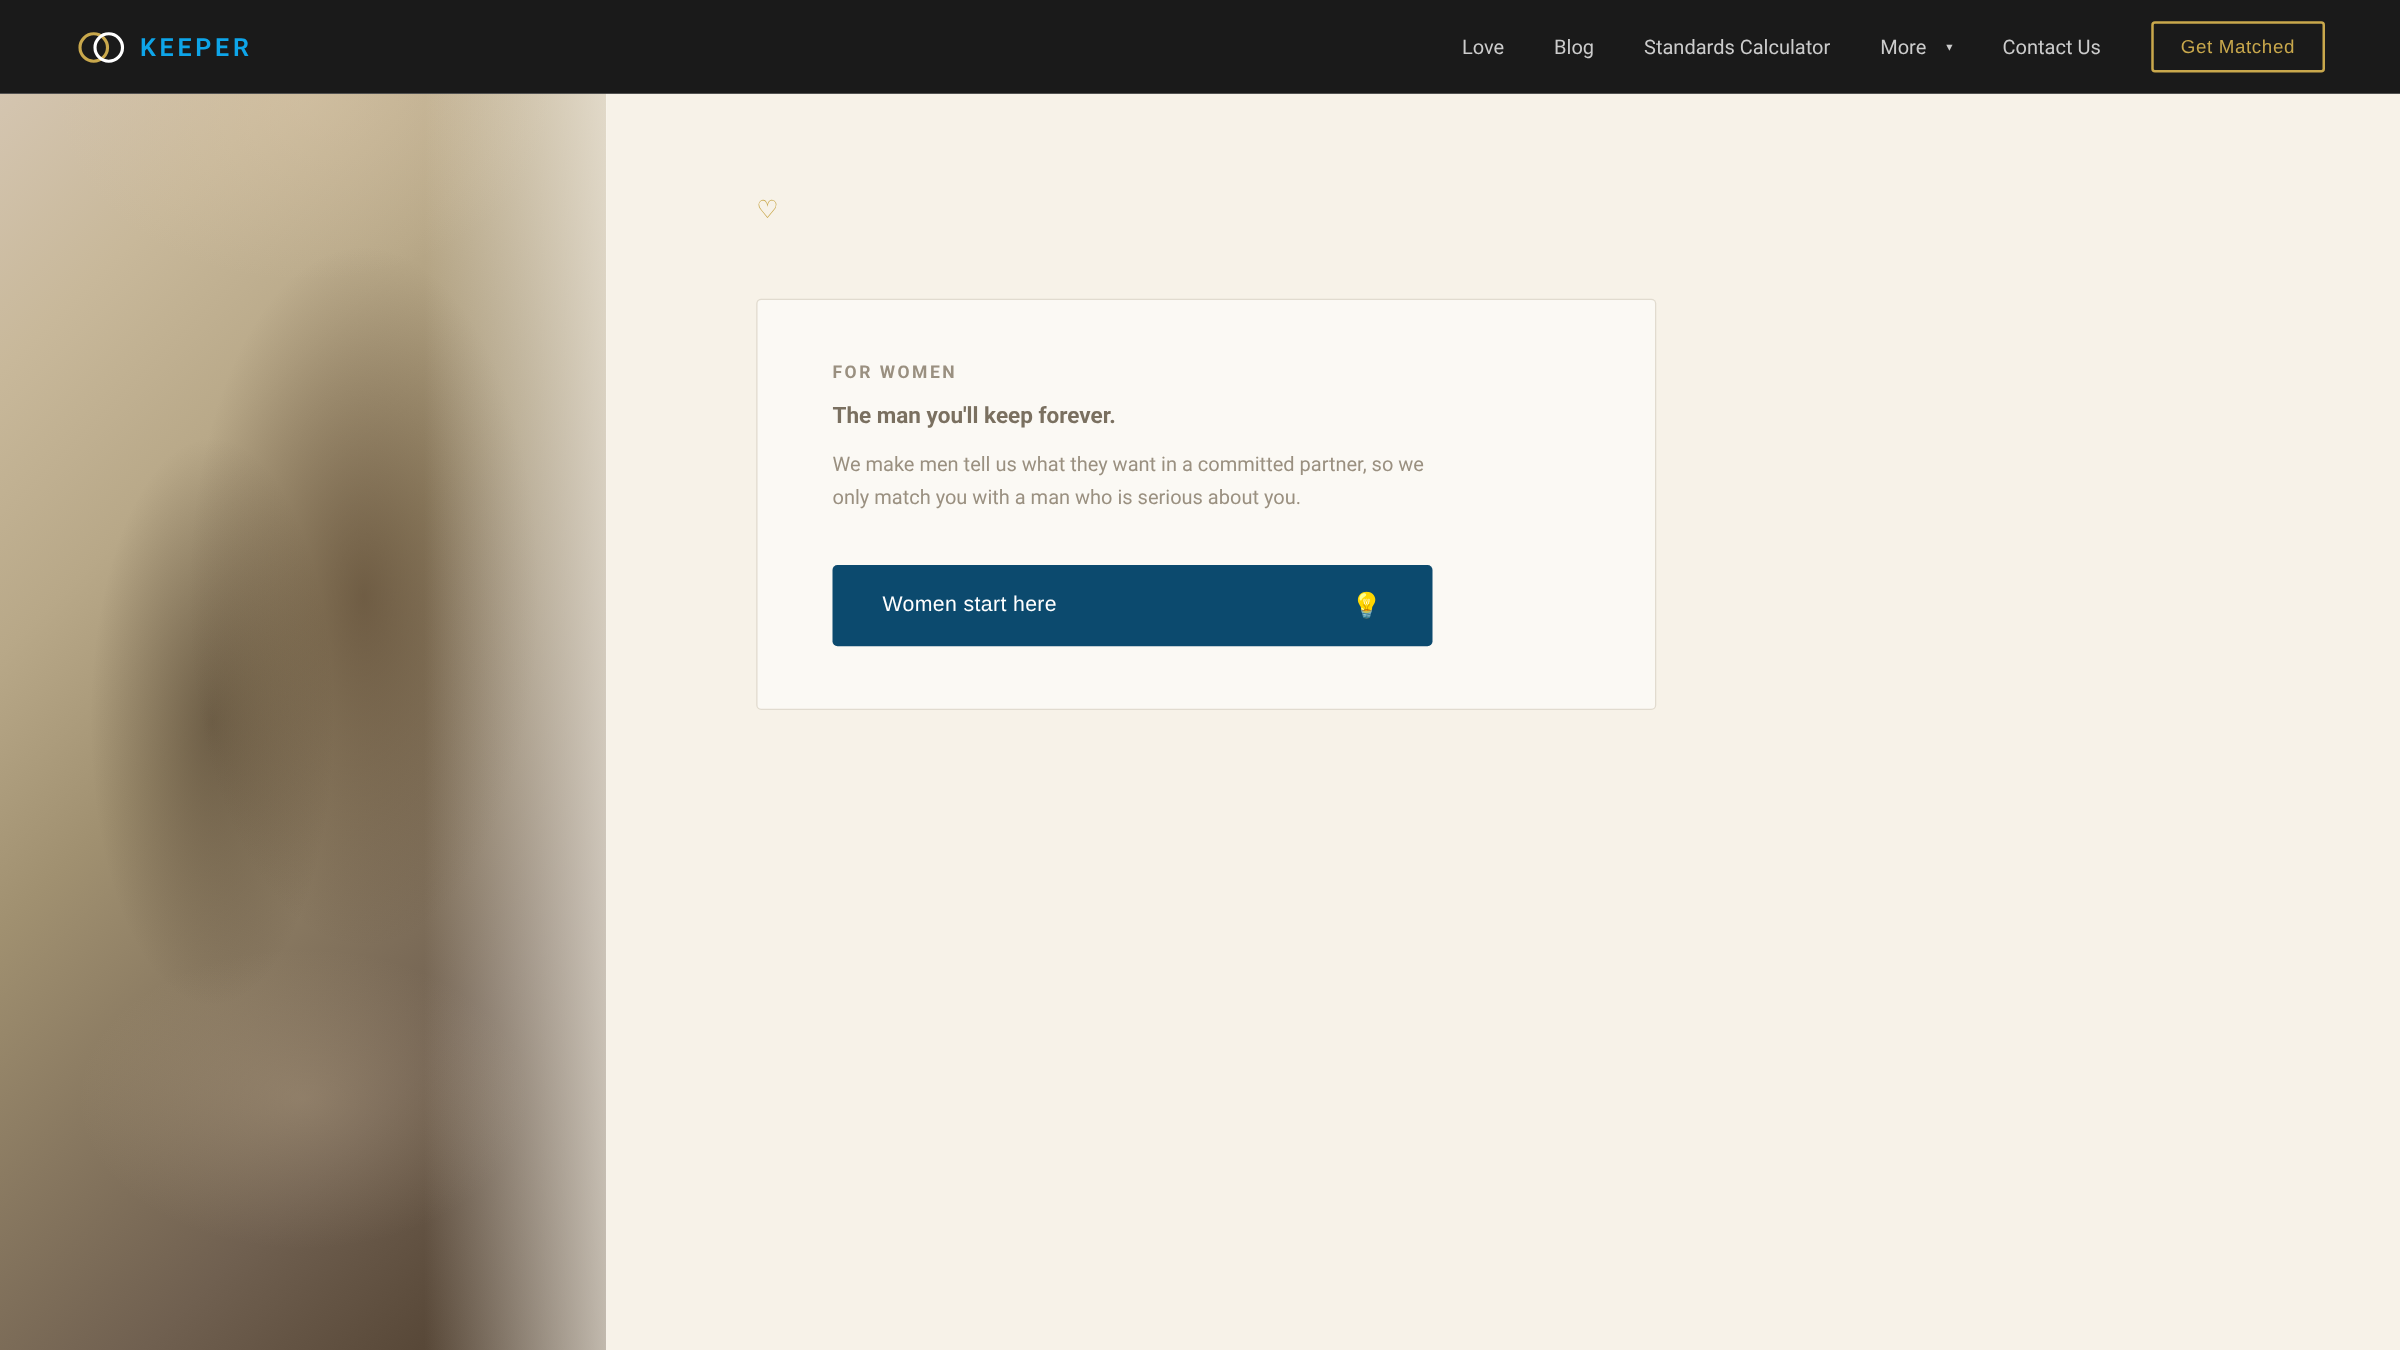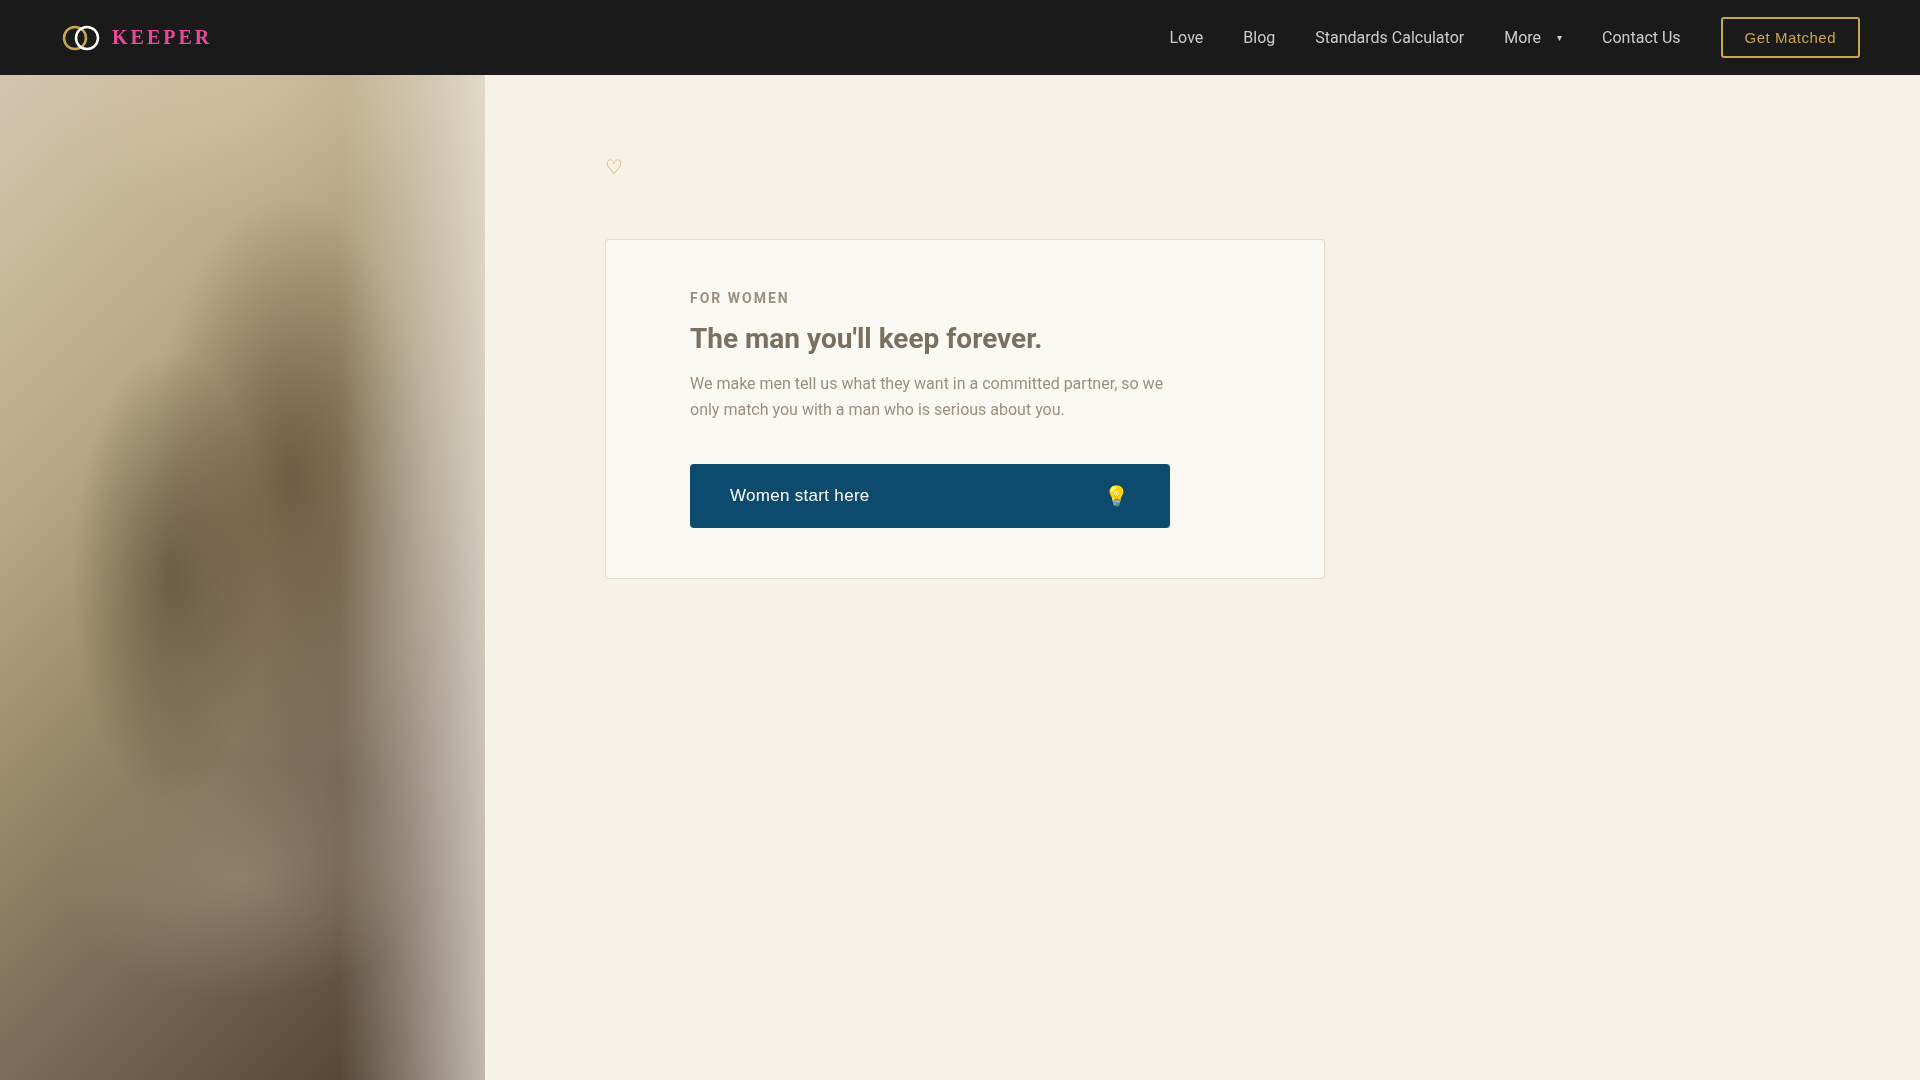--- a/index.html
+++ b/index.html
@@ -32,26 +32,25 @@
       align-items: center;
       gap: 10px;
     }
 
     .logo-icon {
       width: 42px;
       height: 42px;
     }
 
     .logo-text {
-      color: #ec4899;
+      color: #0ea5e9;
       font-size: 20px;
       font-weight: 600;
       letter-spacing: 3px;
       text-transform: uppercase;
-      font-family: Liberation Serif, serif;
     }
 
     .navbar-links {
       display: flex;
       align-items: center;
       gap: 40px;
     }
 
     .nav-link {
       color: #cccccc;
@@ -170,36 +169,36 @@
     .heart-icon {
       color: #c9a84c;
       font-size: 20px;
     }
 
     
     .card {
       background: rgba(255, 255, 255, 0.5);
       border: 1px solid rgba(200, 190, 170, 0.5);
       border-radius: 4px;
-      padding: 50px 84px;
+      padding: 50px 60px;
       max-width: 720px;
       width: 100%;
     }
 
     .card-tag {
       font-size: 14px;
       font-weight: 700;
       color: #9a9080;
       letter-spacing: 2px;
       text-transform: uppercase;
       margin-bottom: 16px;
     }
 
     .card-title {
-      font-size: 28px;
+      font-size: 18px;
       font-weight: 700;
       color: #7a7060;
       margin-bottom: 16px;
     }
 
     .card-description {
       font-size: 16px;
       color: #9a9080;
       line-height: 1.65;
       margin-bottom: 40px;

